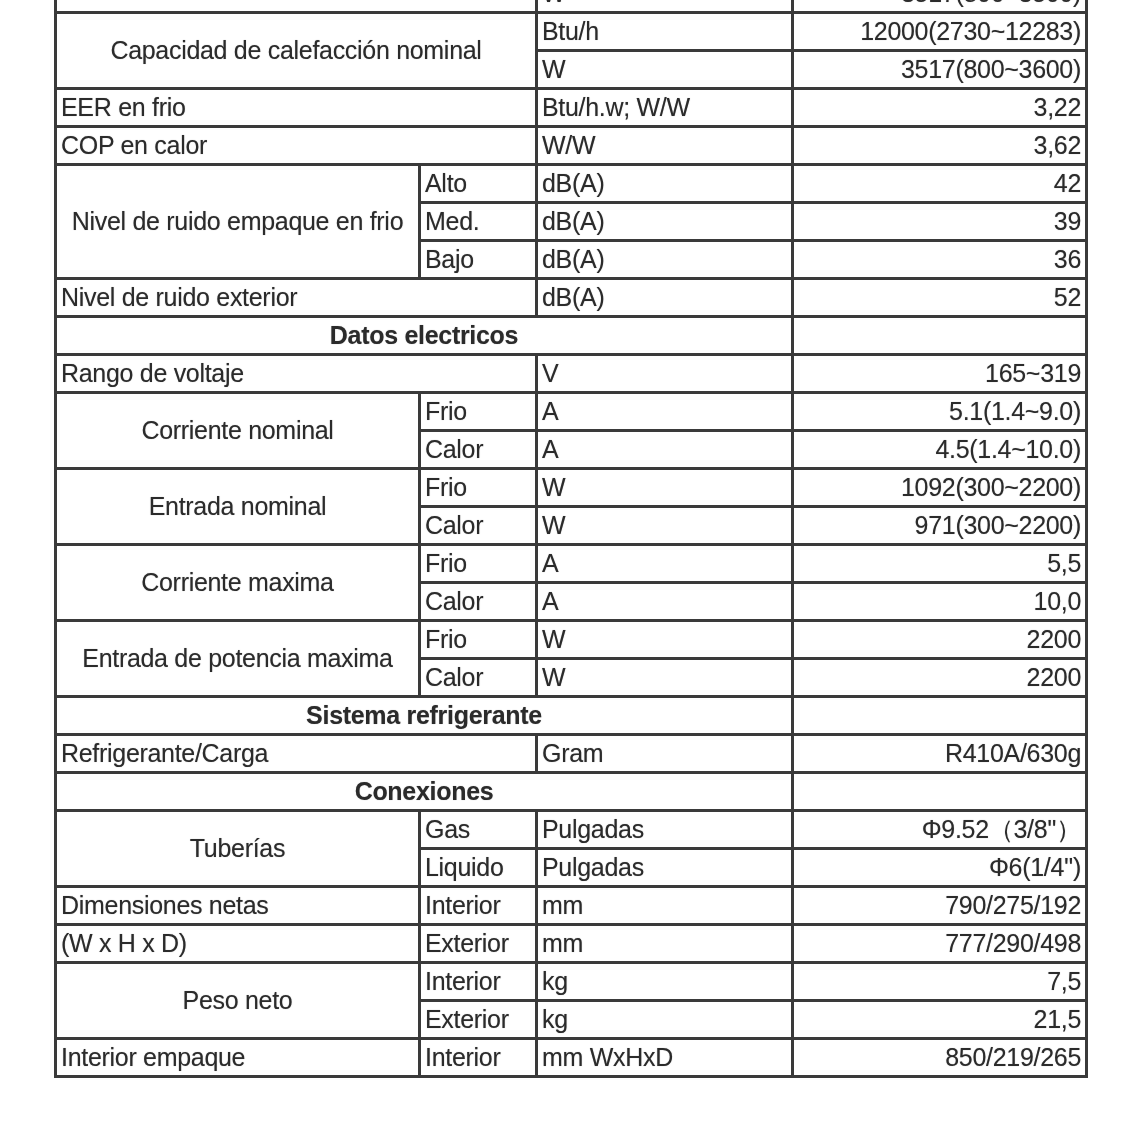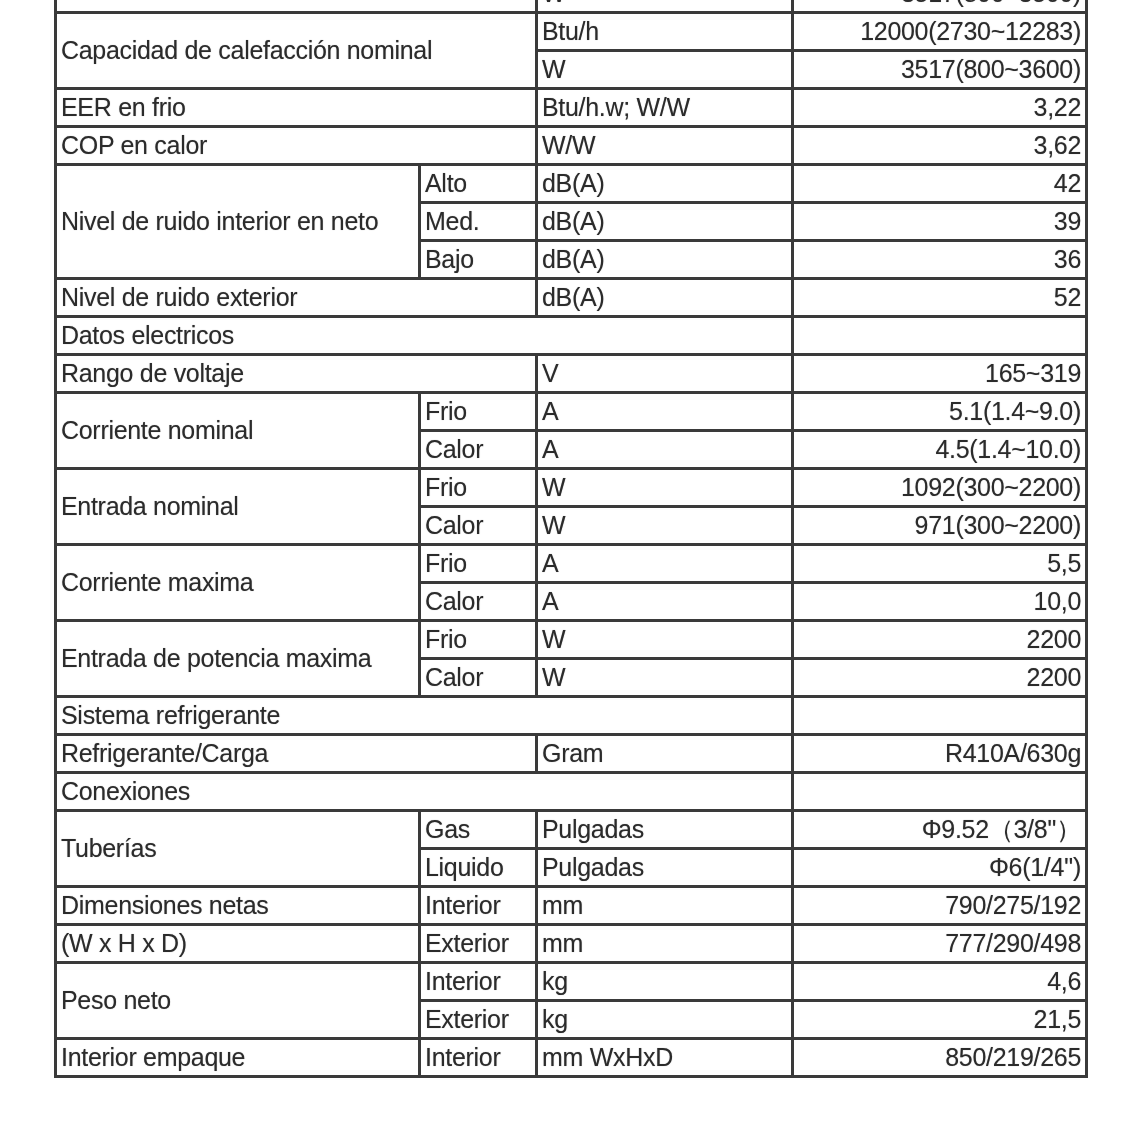--- a/index.html
+++ b/index.html
@@ -42,24 +42,26 @@
       white-space: nowrap;
       overflow: hidden;
       vertical-align: middle;
       color: #2b2b2b;
       text-shadow: 0 0 1px rgba(0,0,0,0.35);
     }
     table.spec td.val {
       text-align: right;
     }
     table.spec td.section {
-      font-weight: normal;
+      font-weight: bold;
+      text-align: center;
     }
     table.spec td.lbl {
       vertical-align: middle;
+      text-align: center;
     }
   </style>
 </head>
 <body>
 
 <div class="sheet">
   <table class="spec">
     <colgroup>
       <col class="c1">
         <col class="c2">
@@ -90,21 +92,21 @@
         <td class="val">3,22</td>
       </tr>
 
       <tr>
         <td colspan="2">COP en calor</td>
         <td>W/W</td>
         <td class="val">3,62</td>
       </tr>
 
       <tr>
-        <td rowspan="3" class="lbl">Nivel de ruido interior en neto</td>
+        <td rowspan="3" class="lbl">Nivel de ruido empaque en frio</td>
         <td>Alto</td>
         <td>dB(A)</td>
         <td class="val">42</td>
       </tr>
       <tr>
         <td>Med.</td>
         <td>dB(A)</td>
         <td class="val">39</td>
       </tr>
       <tr>
@@ -216,21 +218,21 @@
         <td>(W x H x D)</td>
         <td>Exterior</td>
         <td>mm</td>
         <td class="val">777/290/498</td>
       </tr>
 
       <tr>
         <td rowspan="2" class="lbl">Peso neto</td>
         <td>Interior</td>
         <td>kg</td>
-        <td class="val">4,6</td>
+        <td class="val">7,5</td>
       </tr>
       <tr>
         <td>Exterior</td>
         <td>kg</td>
         <td class="val">21,5</td>
       </tr>
 
       <tr>
         <td>Interior empaque</td>
         <td>Interior</td>

